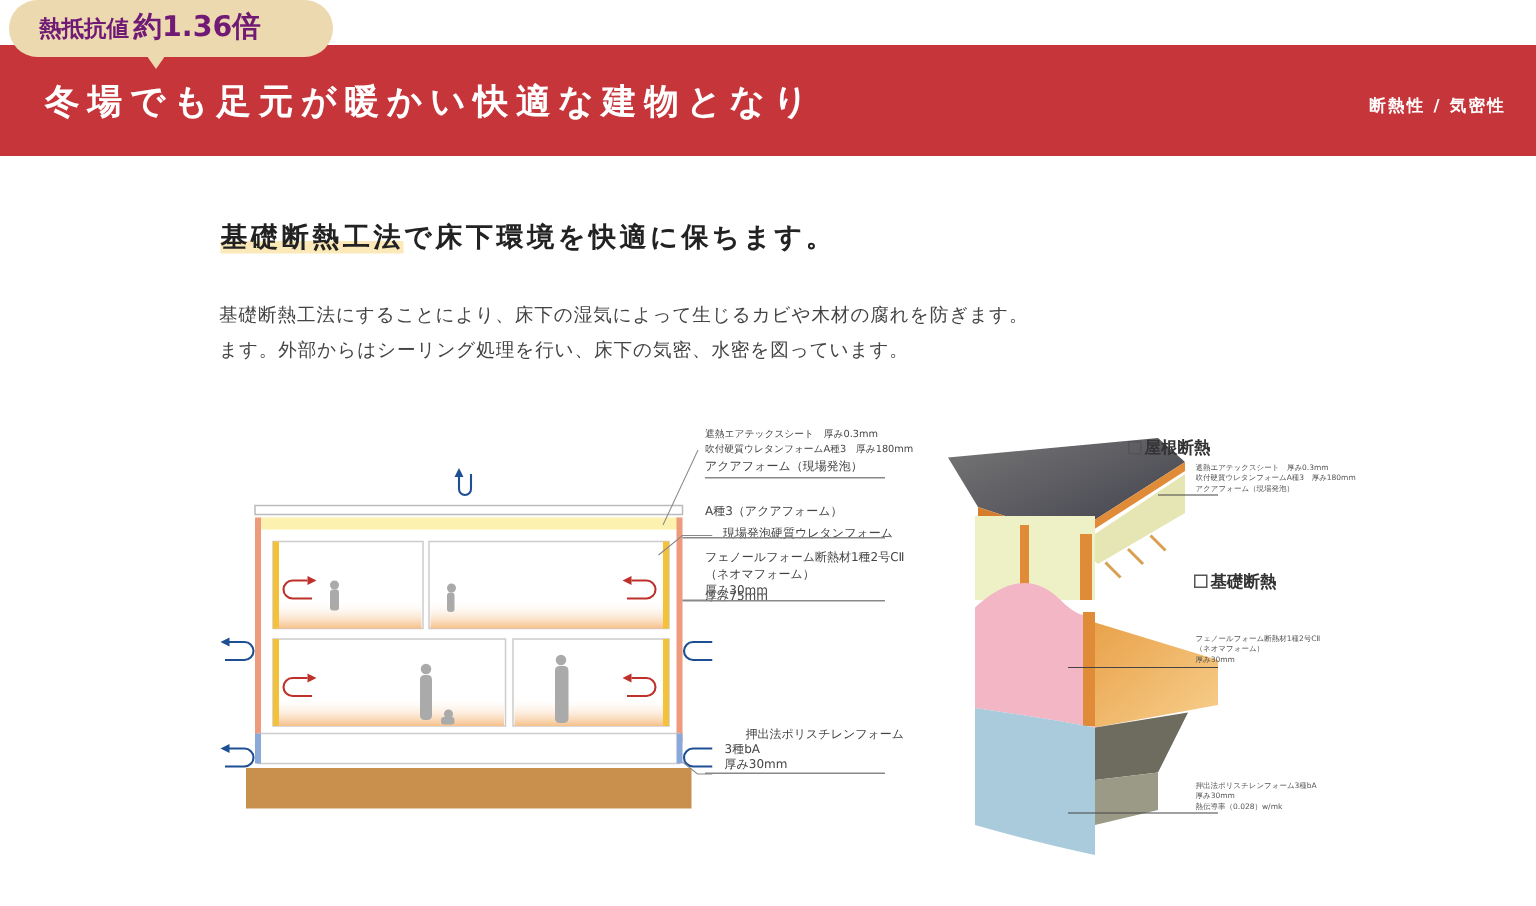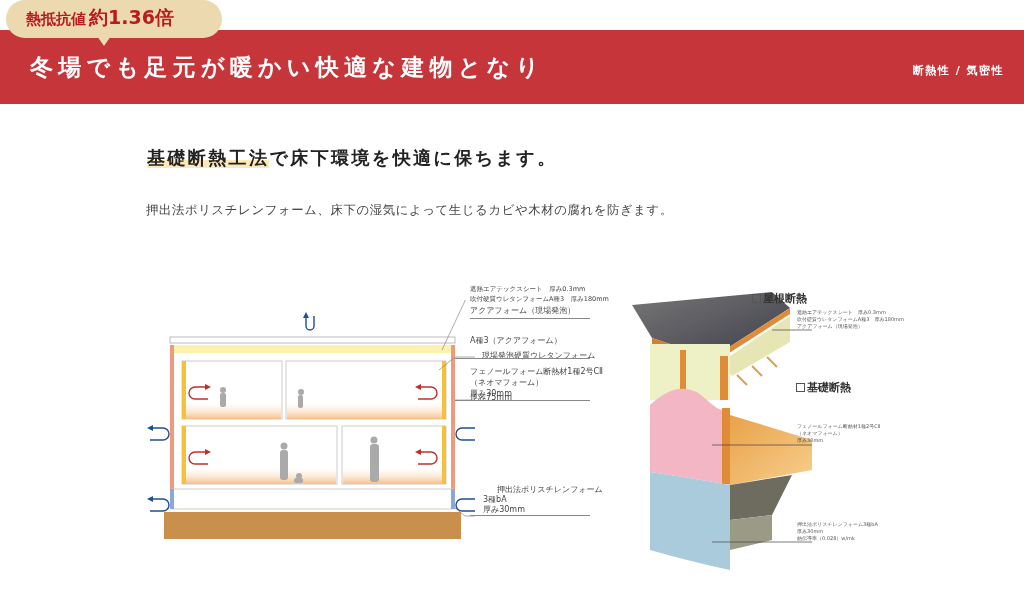--- a/index.html
+++ b/index.html
@@ -5,21 +5,21 @@
   * { margin:0; padding:0; box-sizing:border-box; }
   html, body { width:1024px; height:604px; overflow:hidden; background:#fff; }
   body { position:relative; font-family:"DejaVu Sans", sans-serif; color:#333; }
 
   .banner { position:absolute; left:0; top:30px; width:1024px; height:74px; background:#c6353a; }
   .banner-title { position:absolute; left:30px; top:52px; color:#fff; font-family:"DejaVu Serif", serif; font-size:23px; letter-spacing:5.3px; font-weight:bold; white-space:nowrap; }
   .banner-tags { position:absolute; right:20px; top:63px; color:#fff; font-size:11px; font-weight:bold; letter-spacing:1.5px; white-space:nowrap; }
 
   .bubble { position:absolute; left:6px; top:0; width:216px; height:38px; background:#ecd9b0; border-radius:19px; }
   .bubble::after { content:""; position:absolute; left:91px; top:36px; border-left:7px solid transparent; border-right:7px solid transparent; border-top:10px solid #ecd9b0; }
-  .bubble-text { position:absolute; left:20px; top:5px; font-weight:bold; color:#b91c1c; white-space:nowrap; }
+  .bubble-text { position:absolute; left:20px; top:5px; font-weight:bold; color:#701a75; white-space:nowrap; }
   .bubble-text .small { font-size:15px; }
   .bubble-text .big { font-size:19px; margin-left:3px; }
 
   .heading { position:absolute; left:147px; top:146px; font-size:18px; font-weight:bold; color:#222; letter-spacing:2.4px; white-space:nowrap; }
   .heading .hl { background:linear-gradient(transparent 60%, #fbe9b9 60%); }
 
   .body-text { position:absolute; left:146px; top:198px; width:750px; font-size:12.4px; line-height:23px; color:#444; letter-spacing:0.6px; }
   .body-text p { white-space:nowrap; }
 
   .diagram { position:absolute; left:135px; top:300px; width:340px; height:250px; }
@@ -43,21 +43,22 @@
   <div class="bubble-text">
     <span class="small">熱抵抗値</span><span class="big">約1.36倍</span>
   </div>
 </div>
 
 <div class="heading">
   <span class="hl">基礎断熱工法</span><span>で床下環境を快適に保ちます。</span>
 </div>
 
 <div class="body-text">
-  <p>押出法ポリスチレンフォーム、床下の湿気によって生じるカビや木材の腐れを防ぎます。</p>
+  <p>基礎断熱工法にすることにより、床下の湿気によって生じるカビや木材の腐れを防ぎます。</p>
+  <p>ます。外部からはシーリング処理を行い、床下の気密、水密を図っています。</p>
 </div>
 
 <div class="diagram">
   <svg width="340" height="250" viewBox="0 0 340 250">
     <defs>
       <linearGradient id="floorGrad" x1="0" y1="0" x2="0" y2="1">
         <stop offset="0" stop-color="#fff" stop-opacity="0"></stop>
         <stop offset="1" stop-color="#f6c08a"></stop>
       </linearGradient>
     </defs>

